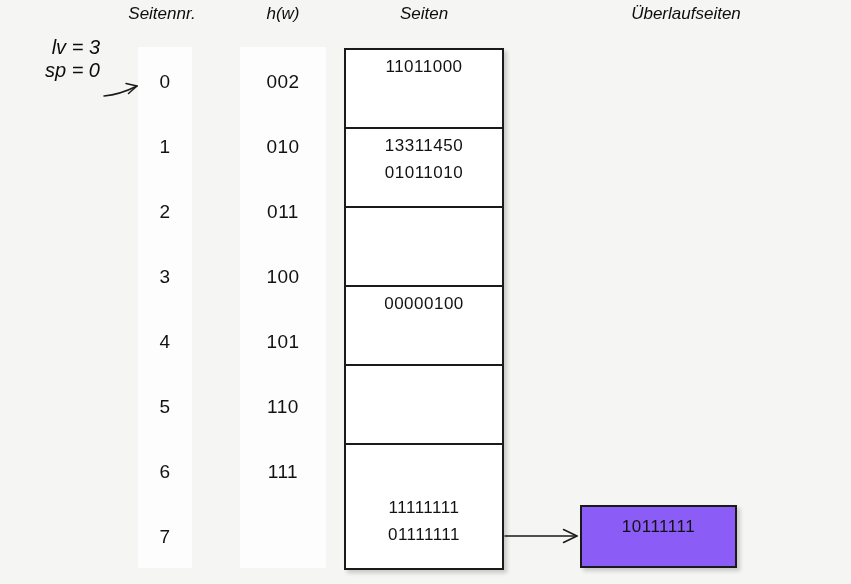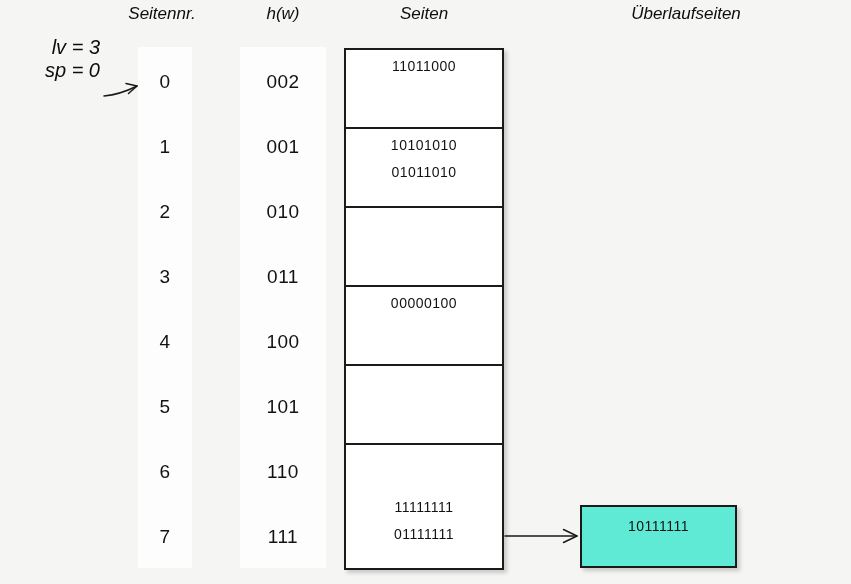--- a/index.html
+++ b/index.html
@@ -47,26 +47,26 @@
     position:absolute;left:344px;top:48px;width:160px;height:522px;
     background:#ffffff;border:2px solid #1a1a1a;box-sizing:border-box;
     display:flex;flex-direction:column;
     box-shadow:3px 3px 4px rgba(0,0,0,0.18);
   }
   .bucket{
     flex:1 1 0;border-bottom:2px solid #1a1a1a;box-sizing:border-box;
     text-align:center;padding-top:3px;overflow:hidden;
   }
   .bucket:last-child{border-bottom:none;margin-top:46px;}
-  .bin{font-size:14px;line-height:27px;letter-spacing:0.5px;}
+  .bin{font-size:17px;line-height:27px;letter-spacing:0.5px;}
 
   
   .overflow-box{
     position:absolute;left:580px;top:505px;width:157px;height:63px;
-    background:#5eead4;border:2px solid #1a1a1a;box-sizing:border-box;
+    background:#8b5cf6;border:2px solid #1a1a1a;box-sizing:border-box;
     text-align:center;padding-top:6px;
     box-shadow:3px 3px 4px rgba(0,0,0,0.18);
   }
 
   
   .overlay{position:absolute;left:0;top:0;pointer-events:none;}
 </style>
 </head>
 <body>
 
@@ -87,35 +87,34 @@
       <div class="cell">1</div>
       <div class="cell">2</div>
       <div class="cell">3</div>
       <div class="cell">4</div>
       <div class="cell">5</div>
       <div class="cell">6</div>
       <div class="cell">7</div>
     </div>
   <div class="strip strip-hash">
       <div class="cell">002</div>
-      <div class="cell">001</div>
       <div class="cell">010</div>
       <div class="cell">011</div>
       <div class="cell">100</div>
       <div class="cell">101</div>
       <div class="cell">110</div>
       <div class="cell">111</div>
     </div>
 
   <div class="pages-col">
       <div class="bucket">
         <div class="bin">11011000</div>
       </div>
       <div class="bucket">
-        <div class="bin">10101010</div>
+        <div class="bin">13311450</div>
         <div class="bin">01011010</div>
       </div>
       <div class="bucket"></div>
       <div class="bucket">
         <div class="bin">00000100</div>
       </div>
       <div class="bucket"></div>
       <div class="bucket">
         <div class="bin">11111111</div>
         <div class="bin">01111111</div>

